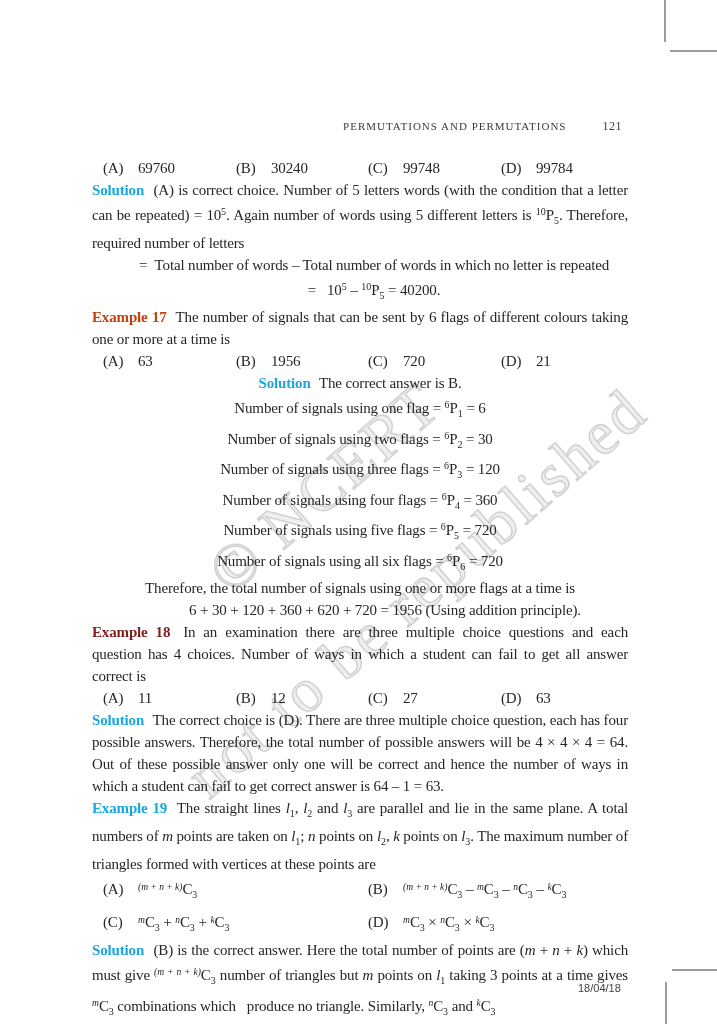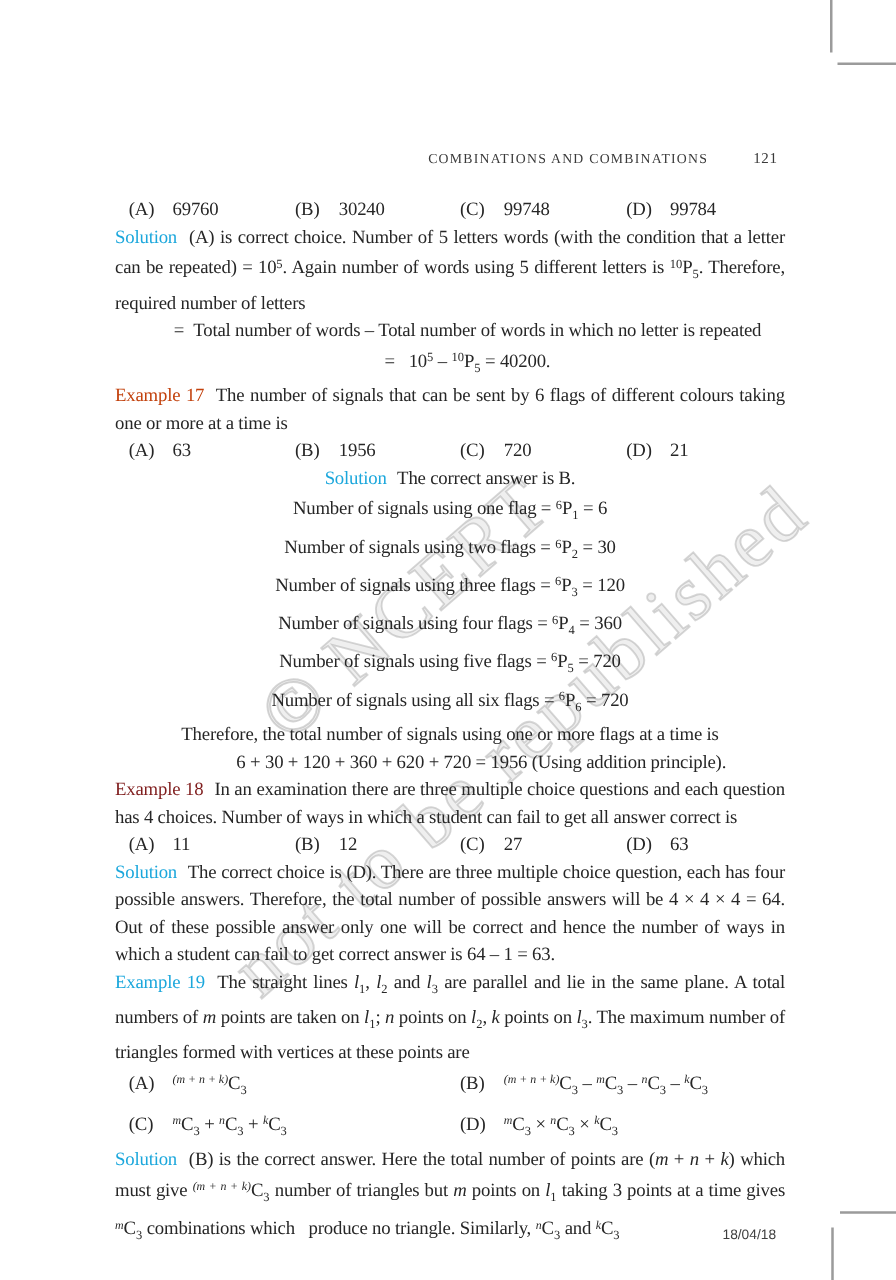--- a/index.html
+++ b/index.html
@@ -16,21 +16,21 @@
   
   .content{
     position:absolute;left:92px;top:157px;width:536px;z-index:2;
     font-size:15px;line-height:22px;letter-spacing:-0.15px;color:#262626;
   }
   .content>*{margin:0;}
   .para{text-align:center;}
   .para.just{text-align:justify;}
   .para.eq{padding-left:28px;}
   .para.sum{padding-left:50px;}
-  .lbl{font-weight:normal;margin-right:5px;}
+  .lbl{font-weight:bold;margin-right:5px;}
   .sup{font-size:10px;vertical-align:4.5px;letter-spacing:0;}
   .sub{font-size:10px;vertical-align:-4px;letter-spacing:0;}
   .i{font-style:italic;}
   .supi{font-style:italic;font-size:9.5px;vertical-align:4.5px;letter-spacing:0;}
   
   .opts{display:grid;padding-left:11px;}
   .opts4{grid-template-columns:133px 132px 133px auto;}
   .opts2{grid-template-columns:265px auto;row-gap:3px;}
   .opt{white-space:nowrap;}
   .olab{display:inline-block;min-width:26px;}
@@ -60,21 +60,21 @@
 <body>
 
 <div class="page">
 
   <div class="watermark">
     <div>© NCERT</div>
     <div>not to be republished</div>
   </div>
 
   <div class="header">
-    <span>COMBINATIONS AND COMBINATIONS</span><span class="pageno">121</span>
+    <span>PERMUTATIONS AND PERMUTATIONS</span><span class="pageno">121</span>
   </div>
 
   <main class="content">
       <div class="opts opts4">
         <div class="opt"><span class="olab">(A)</span><span class="oval"><span>69760</span></span></div>
         <div class="opt"><span class="olab">(B)</span><span class="oval"><span>30240</span></span></div>
         <div class="opt"><span class="olab">(C)</span><span class="oval"><span>99748</span></span></div>
         <div class="opt"><span class="olab">(D)</span><span class="oval"><span>99784</span></span></div>
       </div>
       <div class="para just"><span class="lbl" style="color: rgb(27, 167, 220);">Solution</span><span> (A) is correct choice. Number of 5 letters words (with the condition that a letter can be repeated) = 10</span><span class="sup">5</span><span>. Again number of words using 5 different letters is </span><span class="sup">10</span><span>P</span><span class="sub">5</span><span>. Therefore, required number of letters</span></div>

